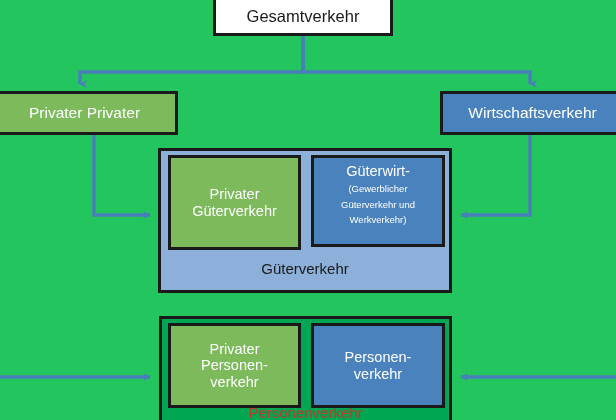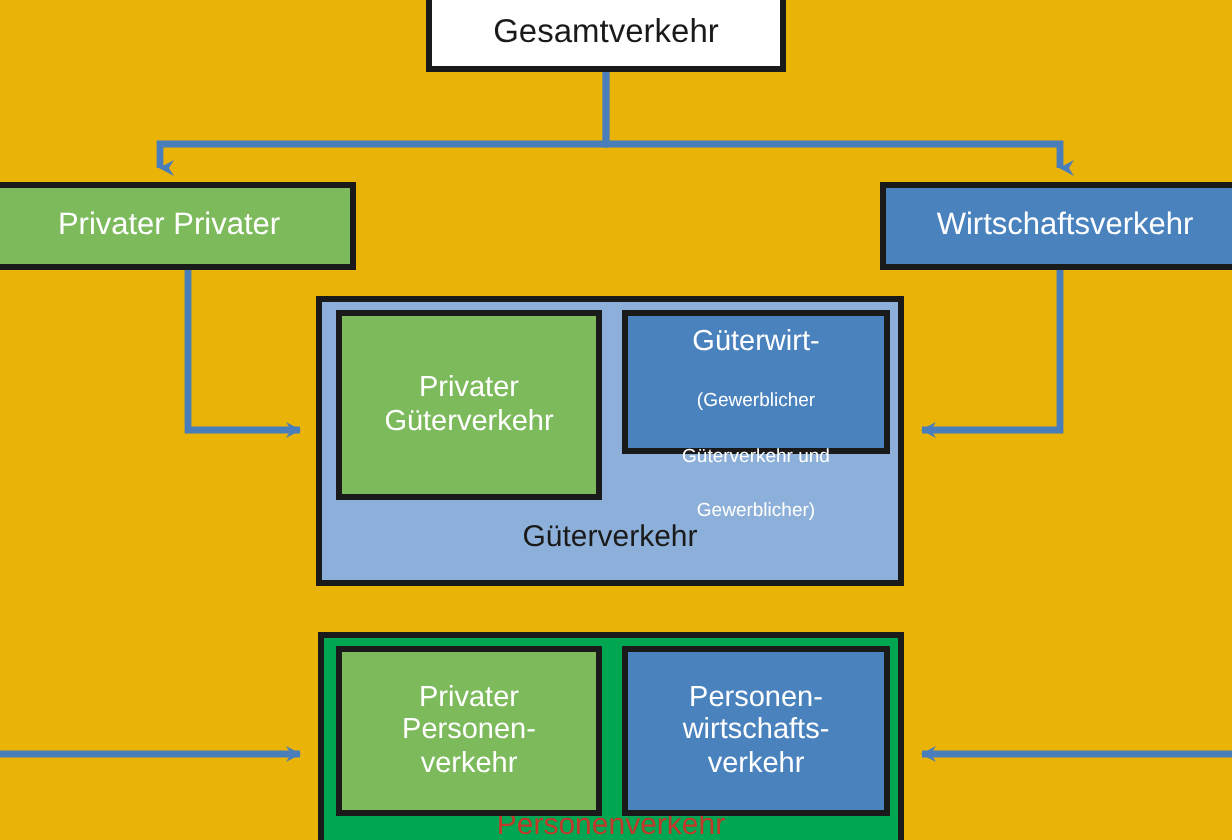--- a/index.html
+++ b/index.html
@@ -10,21 +10,21 @@
   body {
     font-family: "Liberation Sans", sans-serif;
     width: 616px;
     height: 420px;
     overflow: hidden;
   }
   #canvas {
     position: relative;
     width: 616px;
     height: 420px;
-    background: #eab308;
+    background: #22c55e;
     overflow: hidden;
   }
   .box {
     position: absolute;
     box-sizing: border-box;
     display: flex;
     align-items: center;
     justify-content: center;
     text-align: center;
     line-height: 1.12;
@@ -92,33 +92,33 @@
     background: #7CBA5C;
     border: 3px solid #1a1a1a;
     color: #ffffff;
     font-size: 14.5px;
     flex-direction: column;
   }
   #box-gueterwirtschaftsverkehr {
     left: 311px;
     top: 155px;
     width: 134px;
-    height: 72px;
+    height: 92px;
     background: #4A82BE;
     border: 3px solid #1a1a1a;
     color: #ffffff;
     font-size: 14.5px;
     flex-direction: column;
     justify-content: flex-start;
     padding-top: 5px;
   }
   .sub-note {
     font-size: 9.5px;
     line-height: 1.22;
-    margin-top: 16px;
+    margin-top: 4px;
   }
 
   
   #group-personenverkehr {
     left: 159px;
     top: 316px;
     width: 293px;
     height: 132px;
     background: #00A651;
     border: 3px solid #1a1a1a;
@@ -227,32 +227,31 @@
 
   <div class="box" id="box-privater-gueterverkehr">
     <span>Privater</span>
     <span>Güterverkehr</span>
   </div>
 
   <div class="box" id="box-gueterwirtschaftsverkehr">
     <span>Güterwirt-</span>
     <span class="sub-note">(Gewerblicher</span>
     <span class="sub-note">Güterverkehr und</span>
-    <span class="sub-note">Gewerblicher)</span>
+    <span class="sub-note">Werkverkehr)</span>
   </div>
 
   <div class="box" id="group-personenverkehr">
     <div id="label-personenverkehr">Personenverkehr</div>
   </div>
 
   <div class="box" id="box-privater-personenverkehr">
     <span>Privater</span>
     <span>Personen-</span>
     <span>verkehr</span>
   </div>
 
   <div class="box" id="box-personenwirtschaftsverkehr">
     <span>Personen-</span>
-    <span>wirtschafts-</span>
     <span>verkehr</span>
   </div>
 
 </div>
 
 </body></html>

